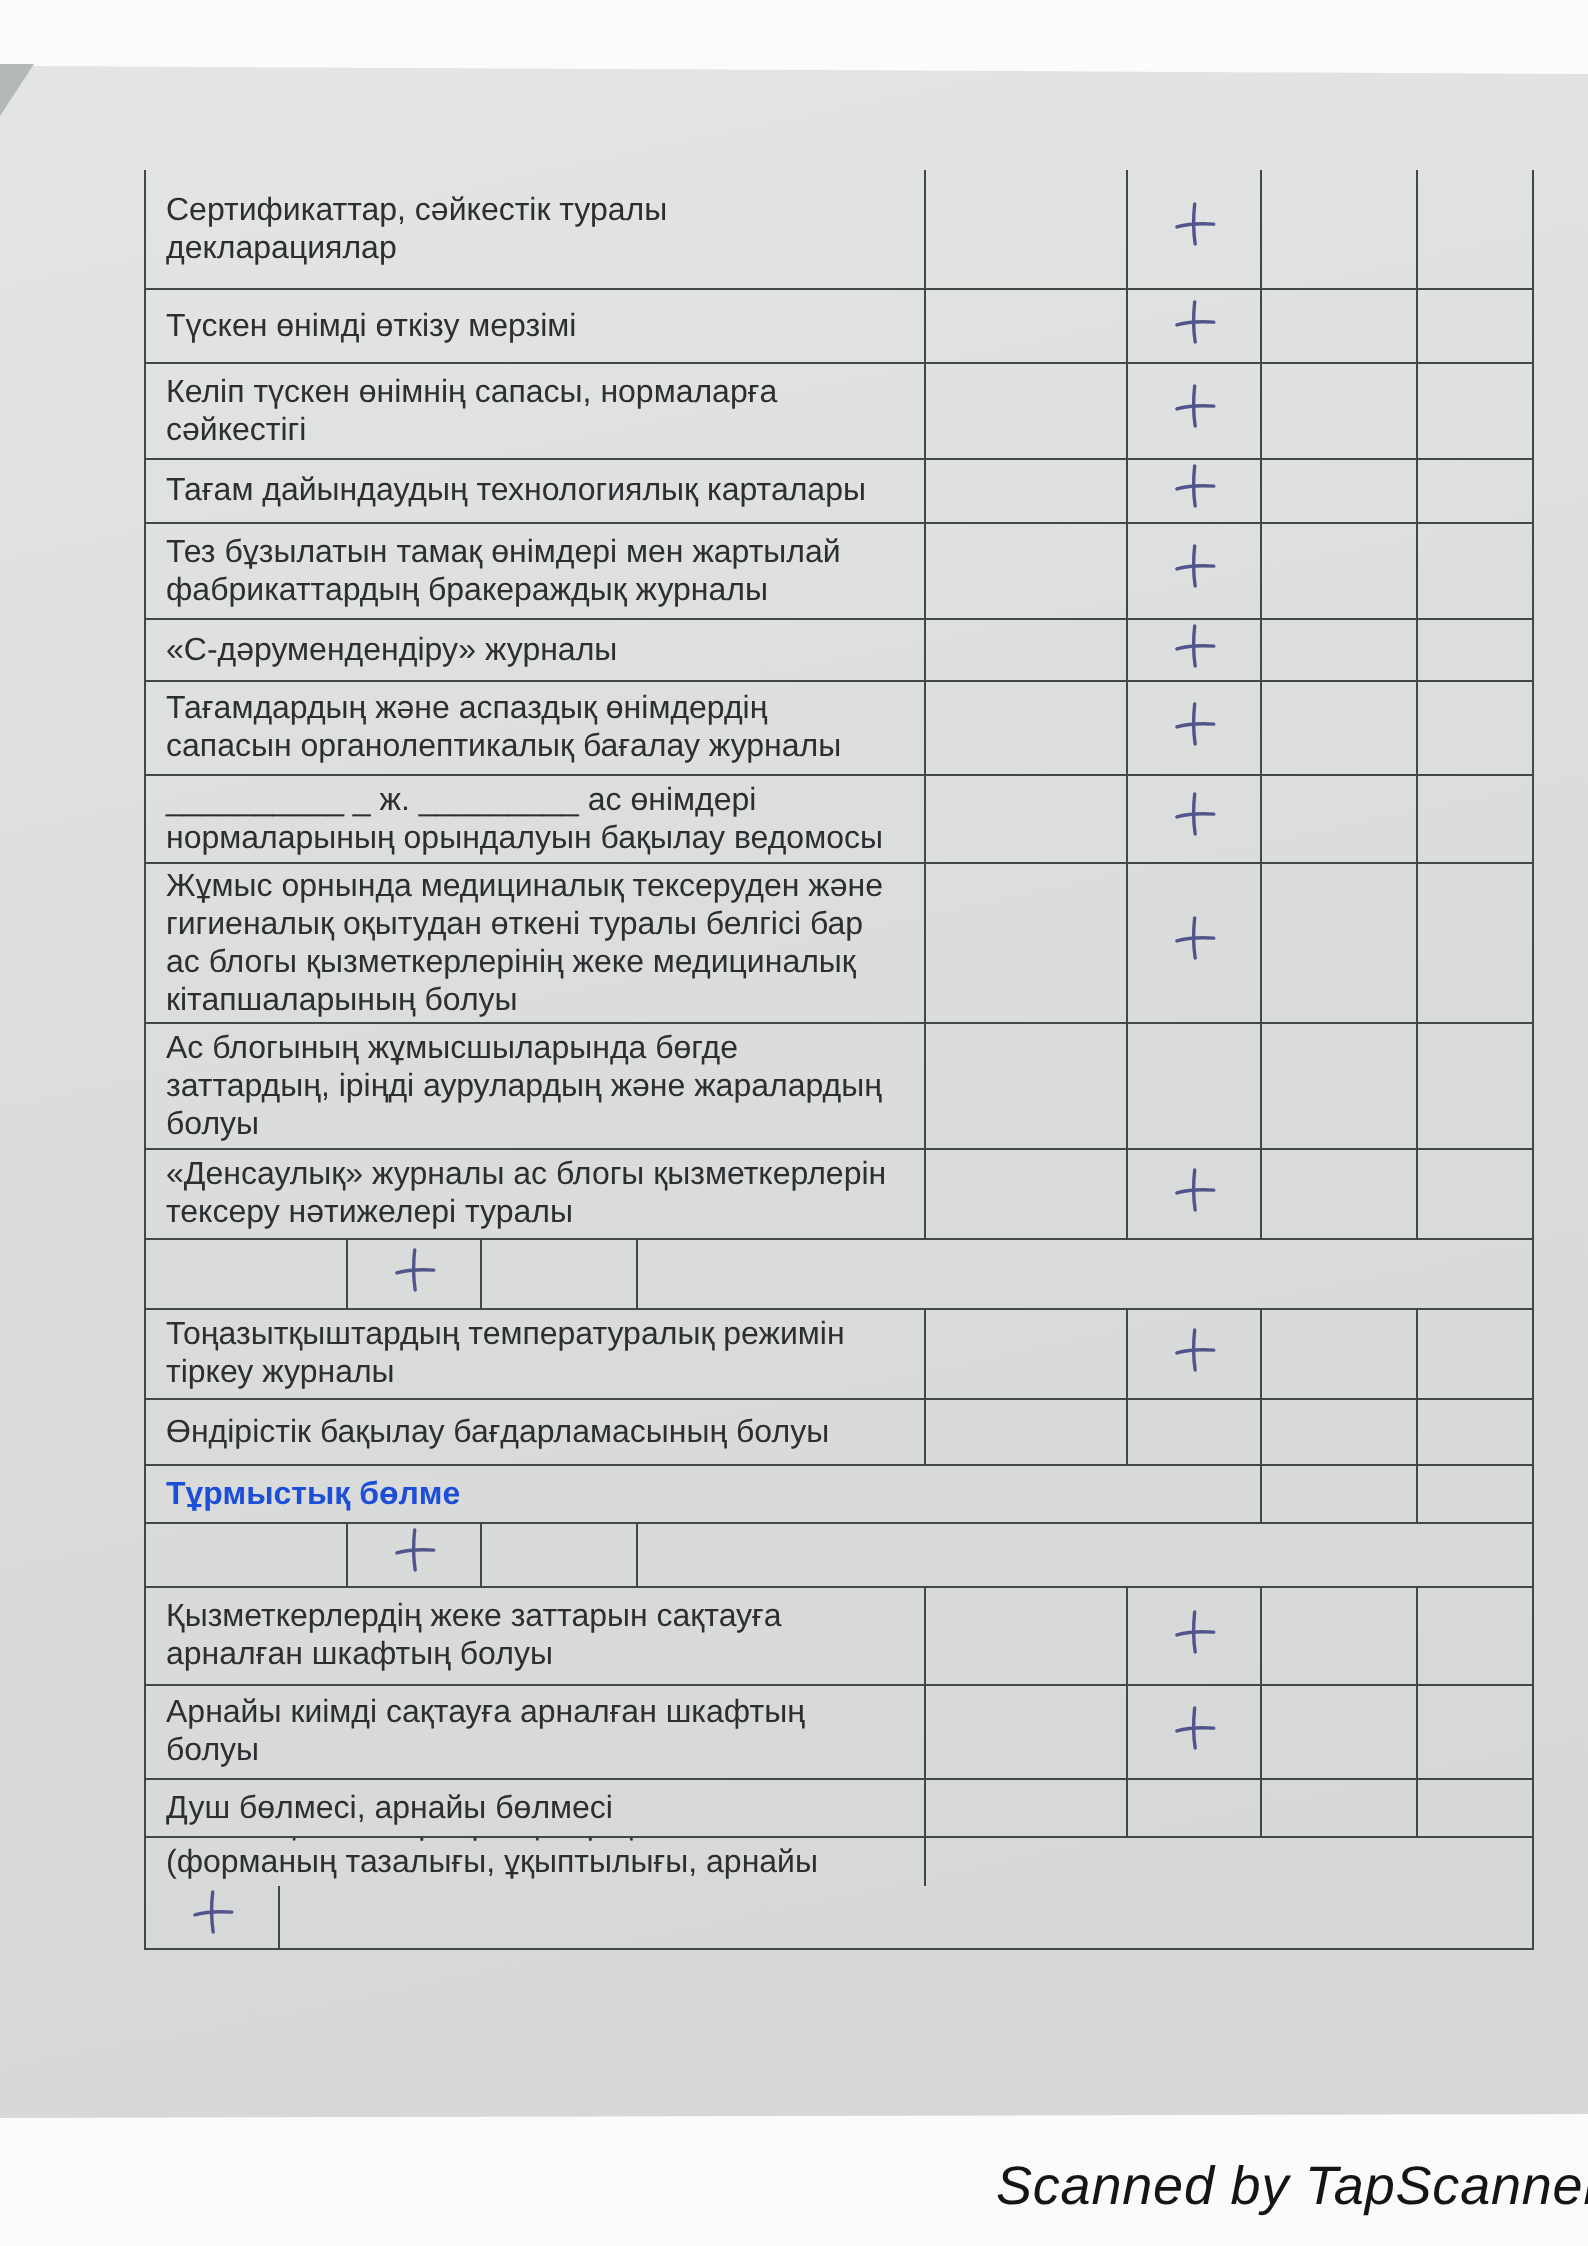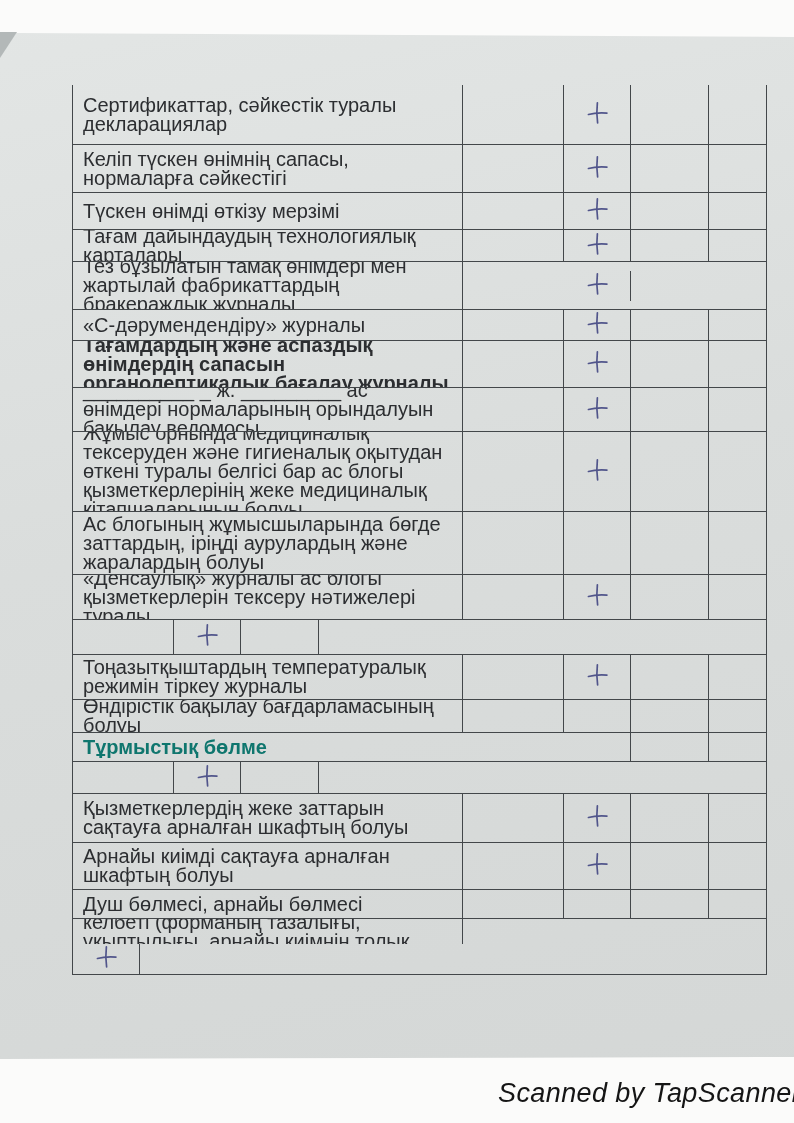--- a/index.html
+++ b/index.html
@@ -23,24 +23,24 @@
     border-left:1.6px solid #43474a; border-right:1.6px solid #43474a;
   }
   .row {
     display:flex; box-sizing:border-box; overflow:hidden;
     border-bottom:1.6px solid #43474a;
   }
   .cell { box-sizing:border-box; border-right:1.6px solid #43474a; }
   .cell:last-child { border-right:none; }
   .label {
     width:390px; padding:3px 12px 3px 10px;
-    font-size:20px; line-height:19px; color:#2c2e31;
+    font-size:16px; line-height:19px; color:#2c2e31;
     display:flex; align-items:center; overflow:hidden;
   }
-  .label.span3 { width:558px; font-weight:bold; color:#0f766e; }
+  .label.span3 { width:558px; font-weight:bold; color:#1d4ed8; }
   .c1 { width:101px; }
   .c2 { width:67px; display:flex; align-items:center; justify-content:center; }
   .c3 { width:78px; }
   .c4 { width:57px; }
   .checkmark { transform:rotate(-3deg); }
   .footer {
     position:absolute; left:498px; top:1078px;
     font-size:27px; font-style:italic; color:#151515;
     letter-spacing:0.4px; white-space:nowrap;
   }
@@ -59,63 +59,63 @@
       <div class="cell c1"></div>
       <div class="cell c2">
         <span class="checkmark"><svg width="28" height="26" viewBox="0 0 28 26">
             <path d="M15 3 C 14 9, 13.6 17, 14.2 23" stroke="#51558b" stroke-width="1.7" fill="none" stroke-linecap="round"></path>
             <path d="M5.5 14 C 11 12.8, 19 13, 24 13.6" stroke="#51558b" stroke-width="1.7" fill="none" stroke-linecap="round"></path>
           </svg></span>
       </div>
       <div class="cell c3"></div>
       <div class="cell c4"></div>
     </div>
+    <div class="row" style="height: 37px;">
+      <div class="cell label">
+        <span>Түскен өнімді өткізу мерзімі</span>
+      </div>
+      <div class="cell c1"></div>
+      <div class="cell c2">
+        <span class="checkmark"><svg width="28" height="26" viewBox="0 0 28 26">
+            <path d="M15 3 C 14 9, 13.6 17, 14.2 23" stroke="#51558b" stroke-width="1.7" fill="none" stroke-linecap="round"></path>
+            <path d="M5.5 14 C 11 12.8, 19 13, 24 13.6" stroke="#51558b" stroke-width="1.7" fill="none" stroke-linecap="round"></path>
+          </svg></span>
+      </div>
+      <div class="cell c3"></div>
+      <div class="cell c4"></div>
+    </div>
     <div class="row" style="height: 48px;">
       <div class="cell label">
         <span>Келіп түскен өнімнің сапасы, нормаларға сәйкестігі</span>
       </div>
       <div class="cell c1"></div>
       <div class="cell c2">
         <span class="checkmark"><svg width="28" height="26" viewBox="0 0 28 26">
             <path d="M15 3 C 14 9, 13.6 17, 14.2 23" stroke="#51558b" stroke-width="1.7" fill="none" stroke-linecap="round"></path>
             <path d="M5.5 14 C 11 12.8, 19 13, 24 13.6" stroke="#51558b" stroke-width="1.7" fill="none" stroke-linecap="round"></path>
           </svg></span>
       </div>
       <div class="cell c3"></div>
       <div class="cell c4"></div>
     </div>
-    <div class="row" style="height: 37px;">
-      <div class="cell label">
-        <span>Түскен өнімді өткізу мерзімі</span>
-      </div>
-      <div class="cell c1"></div>
-      <div class="cell c2">
-        <span class="checkmark"><svg width="28" height="26" viewBox="0 0 28 26">
-            <path d="M15 3 C 14 9, 13.6 17, 14.2 23" stroke="#51558b" stroke-width="1.7" fill="none" stroke-linecap="round"></path>
-            <path d="M5.5 14 C 11 12.8, 19 13, 24 13.6" stroke="#51558b" stroke-width="1.7" fill="none" stroke-linecap="round"></path>
-          </svg></span>
-      </div>
-      <div class="cell c3"></div>
-      <div class="cell c4"></div>
-    </div>
     <div class="row" style="height: 32px;">
       <div class="cell label">
         <span>Тағам дайындаудың технологиялық карталары</span>
       </div>
       <div class="cell c1"></div>
       <div class="cell c2">
         <span class="checkmark"><svg width="28" height="26" viewBox="0 0 28 26">
             <path d="M15 3 C 14 9, 13.6 17, 14.2 23" stroke="#51558b" stroke-width="1.7" fill="none" stroke-linecap="round"></path>
             <path d="M5.5 14 C 11 12.8, 19 13, 24 13.6" stroke="#51558b" stroke-width="1.7" fill="none" stroke-linecap="round"></path>
           </svg></span>
       </div>
       <div class="cell c3"></div>
       <div class="cell c4"></div>
     </div>
-    <div class="row" style="height: 48px; align-items: center;">
+    <div class="row" style="height: 48px;">
       <div class="cell label">
         <span>Тез бұзылатын тамақ өнімдері мен жартылай фабрикаттардың бракераждық журналы</span>
       </div>
       <div class="cell c1"></div>
       <div class="cell c2">
         <span class="checkmark"><svg width="28" height="26" viewBox="0 0 28 26">
             <path d="M15 3 C 14 9, 13.6 17, 14.2 23" stroke="#51558b" stroke-width="1.7" fill="none" stroke-linecap="round"></path>
             <path d="M5.5 14 C 11 12.8, 19 13, 24 13.6" stroke="#51558b" stroke-width="1.7" fill="none" stroke-linecap="round"></path>
           </svg></span>
       </div>
@@ -129,21 +129,21 @@
       <div class="cell c1"></div>
       <div class="cell c2">
         <span class="checkmark"><svg width="28" height="26" viewBox="0 0 28 26">
             <path d="M15 3 C 14 9, 13.6 17, 14.2 23" stroke="#51558b" stroke-width="1.7" fill="none" stroke-linecap="round"></path>
             <path d="M5.5 14 C 11 12.8, 19 13, 24 13.6" stroke="#51558b" stroke-width="1.7" fill="none" stroke-linecap="round"></path>
           </svg></span>
       </div>
       <div class="cell c3"></div>
       <div class="cell c4"></div>
     </div>
-    <div class="row" style="height: 47px; font-weight: bold;">
+    <div class="row" style="height: 47px;">
       <div class="cell label">
         <span>Тағамдардың және аспаздық өнімдердің сапасын органолептикалық бағалау журналы</span>
       </div>
       <div class="cell c1"></div>
       <div class="cell c2">
         <span class="checkmark"><svg width="28" height="26" viewBox="0 0 28 26">
             <path d="M15 3 C 14 9, 13.6 17, 14.2 23" stroke="#51558b" stroke-width="1.7" fill="none" stroke-linecap="round"></path>
             <path d="M5.5 14 C 11 12.8, 19 13, 24 13.6" stroke="#51558b" stroke-width="1.7" fill="none" stroke-linecap="round"></path>
           </svg></span>
       </div>

